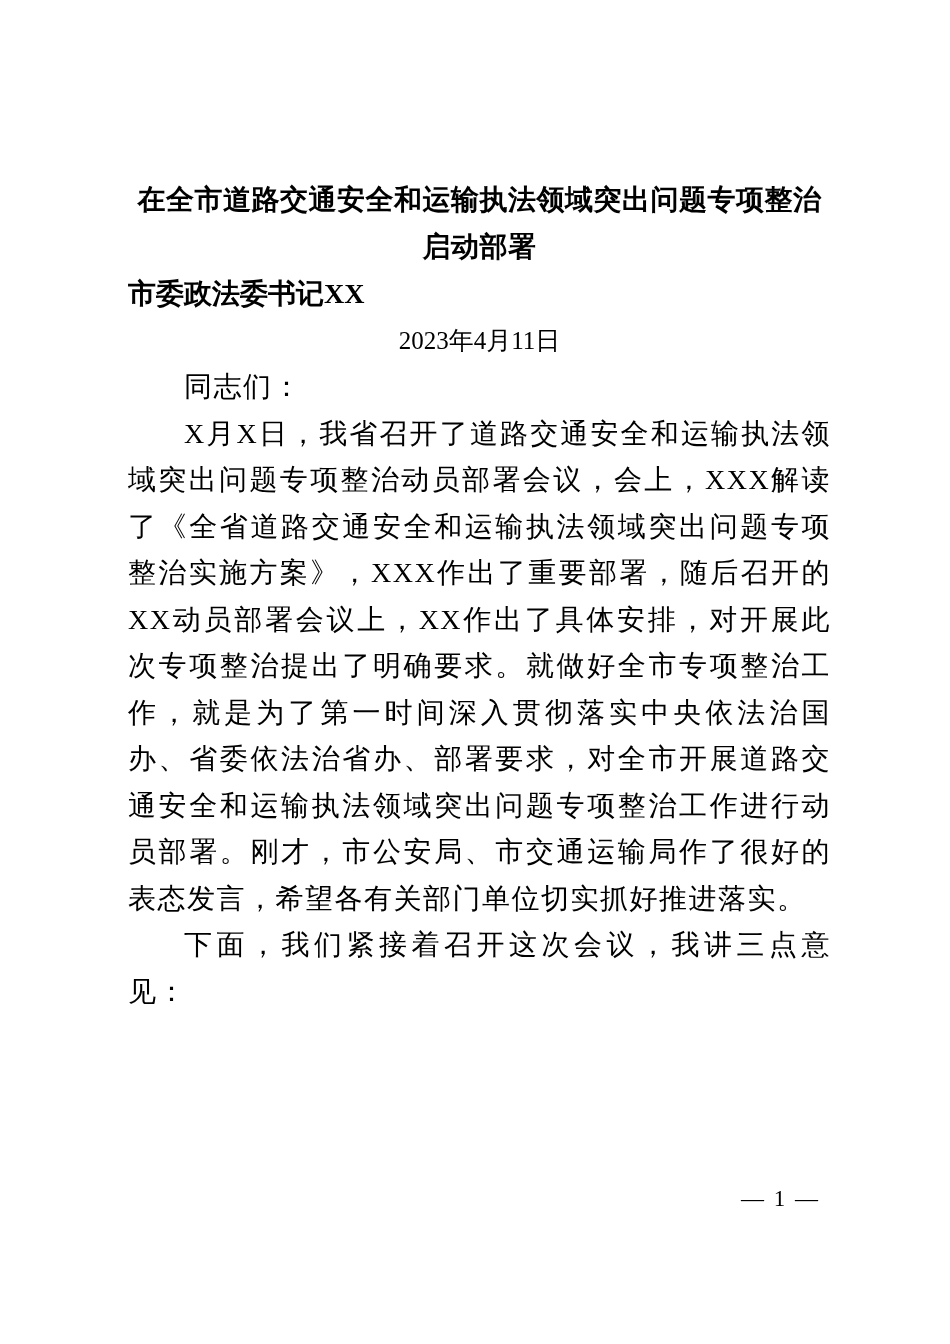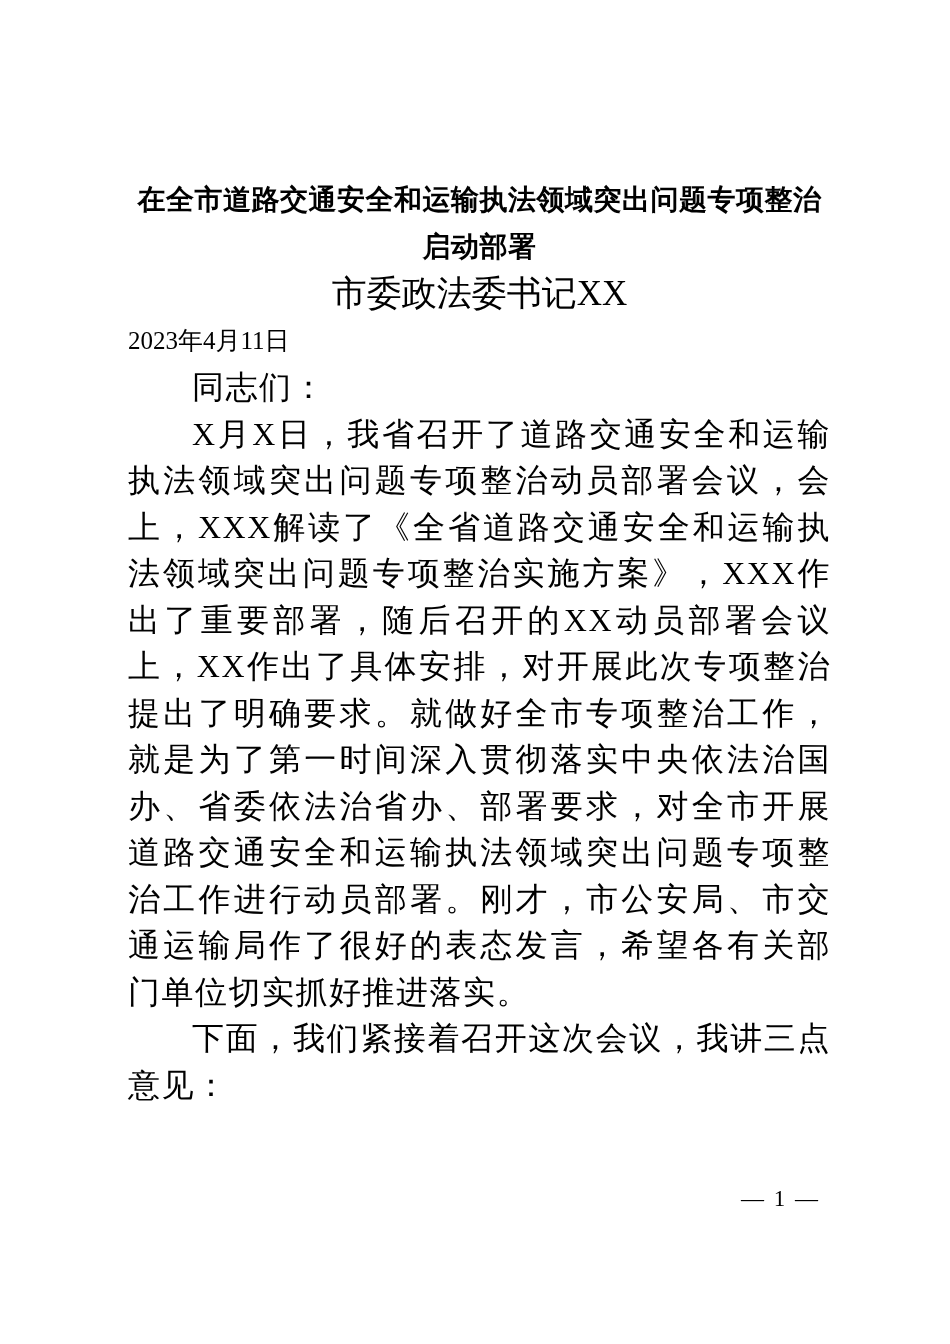--- a/index.html
+++ b/index.html
@@ -21,35 +21,34 @@
     top: 176px;
   }
   .title-line {
     font-size: 28px;
     font-weight: bold;
     text-align: center;
     line-height: 47px;
     letter-spacing: 0.5px;
   }
   .author {
-    font-size: 35px;
-    font-weight: normal;
-    text-align: center;
+    font-size: 28px;
+    font-weight: bold;
     line-height: 47px;
   }
   .date {
     font-size: 25px;
-    text-align: left;
+    text-align: center;
     line-height: 47px;
   }
   .body-text {
     margin-top: 0;
   }
   .body-text p {
-    font-size: 32px;
+    font-size: 28px;
     line-height: 46.5px;
     text-align: justify;
     text-justify: inter-ideograph;
     text-indent: 2em;
     letter-spacing: 1.5px;
   }
   .page-number {
     position: absolute;
     right: 130px;
     top: 1186px;

